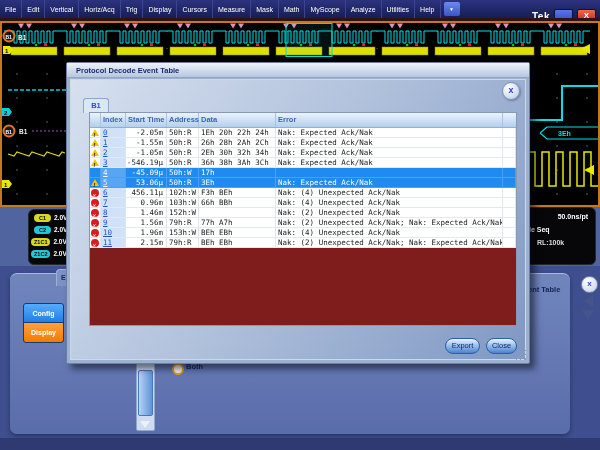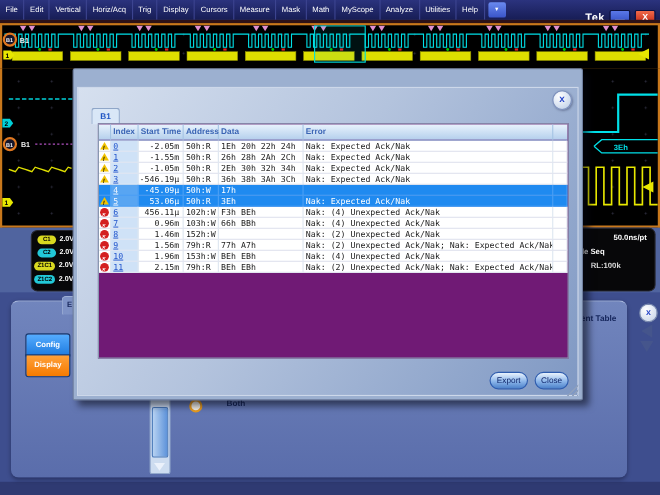--- a/index.html
+++ b/index.html
@@ -56,21 +56,21 @@
   .btn-display{top:48px;background:linear-gradient(#ffa13a,#f57a00);border-radius:0 0 3px 3px;}
   .buslist{position:absolute;left:61px;top:85px;width:62px;height:70px;background:#fff;border:1px solid #8fa6c8;}
   .buslist .li{height:13px;border-bottom:1px solid #bed3ea;font-size:7.5px;color:#222;padding-left:3px;line-height:13px;}
   .vscroll{position:absolute;left:126px;top:85px;width:17px;height:70px;background:#cddcf0;border:1px solid #93a9cc;border-radius:2px;}
   .vthumb{position:absolute;left:1px;top:10px;width:13px;height:44px;border-radius:2px;
     background:linear-gradient(90deg,#b7d2f2,#5e93da);border:1px solid #4878b8;}
   .varrow{position:absolute;left:3px;bottom:2px;width:0;height:0;border-left:5px solid transparent;
     border-right:5px solid transparent;border-top:7px solid #f0f5fd;opacity:.85;}
   .radio{position:absolute;left:162px;top:89px;width:8px;height:8px;border-radius:50%;
     border:2px solid #e89c20;background:#f6f2e8;}
-  .radio-lbl{position:absolute;left:176px;top:88px;font-size:7.5px;font-weight:bold;color:#17275c;margin-left:20px;}
+  .radio-lbl{position:absolute;left:176px;top:88px;font-size:7.5px;font-weight:bold;color:#17275c;}
   .panel-title-frag{position:absolute;left:518px;top:11px;font-size:7.5px;font-weight:bold;color:#14245a;}
   .rc-x{position:absolute;left:581px;top:10px;width:15px;height:15px;border-radius:50%;
     background:radial-gradient(circle at 35% 30%,#ffffff,#c2cfe6);border:1px solid #7c8cb0;
     color:#2745c8;font-size:8px;font-weight:bold;text-align:center;line-height:14px;}
   .rc-tri{position:absolute;width:0;height:0;}
   .tri-left{left:583px;top:29px;border-top:6px solid transparent;border-bottom:6px solid transparent;border-right:10px solid #45558c;}
   .tri-down{left:582px;top:44px;border-left:6px solid transparent;border-right:6px solid transparent;border-top:10px solid #45558c;}
 
   
   .dialog{position:absolute;left:66px;top:62px;width:462px;height:300px;background:#9cb0d0;
@@ -79,21 +79,21 @@
     background:linear-gradient(#eef3fa,#b5c7df);border-bottom:1px solid #93a5c2;
     font-size:7.5px;font-weight:bold;color:#1b2a66;line-height:15px;padding-left:9px;box-sizing:border-box;}
   .dlg-body{position:absolute;left:3px;top:16px;right:3px;bottom:3px;border:1px solid #cdd8ea;
     background:linear-gradient(125deg,#d6e0ef 0%,#b3c3dd 45%,#7f98c3 100%);}
   .dlg-x{position:absolute;right:9px;top:19px;width:16px;height:16px;border-radius:50%;
     background:radial-gradient(circle at 35% 30%,#ffffff,#b9cbe6);border:1px solid #7d90bc;
     color:#2745c8;font-size:9px;font-weight:bold;text-align:center;line-height:15px;box-shadow:1px 1px 2px rgba(0,0,40,.3);}
   .dlg-tab{position:absolute;left:16px;top:35px;width:24px;height:14px;background:#d9e7f7;
     border:1px solid #8fa6c8;border-bottom:none;border-radius:3px 3px 0 0;
     font-size:7.5px;font-weight:bold;color:#1f55c4;text-align:center;line-height:14px;}
-  .etable{position:absolute;left:22px;top:49px;width:426px;height:212px;background:#701a75;
+  .etable{position:absolute;left:22px;top:49px;width:426px;height:212px;background:#7f1d1d;
     border:1px solid #8898b0;overflow:hidden;}
   .thead{display:flex;height:14px;background:linear-gradient(#e9f3fd,#b4cfec);border-bottom:1px solid #8fb0d8;}
   .thead span{font-size:7.5px;font-weight:bold;color:#3a64b4;line-height:14px;border-right:1px solid #a5c4e4;box-sizing:border-box;padding-left:2px;}
   .trow{display:flex;height:10px;background:#fff;}
   .trow.sel{background:#1f8af0;}
   .trow span{font-family:"DejaVu Sans Mono",monospace;font-size:7.5px;line-height:10px;color:#222;
     border-right:1px solid #dde6f0;border-bottom:1px solid #e3e9f2;box-sizing:border-box;white-space:nowrap;overflow:hidden;}
   .trow.sel span{color:#fff;border-right-color:#4ba0f5;border-bottom-color:#4ba0f5;}
   .c-icon{width:11px;text-align:center;}
   .c-idx{width:25px;background:#cfe2f7;color:#2255cc !important;text-decoration:underline;padding-left:2px;}
@@ -282,20 +282,21 @@
       <div class="radio"></div>
       <div class="radio-lbl">Both</div>
       <div class="panel-title-frag">ent Table</div>
     </div>
     <div class="rc-x">x</div>
     <div class="rc-tri tri-left"></div>
     <div class="rc-tri tri-down"></div>
   </div>
 
   <div class="dialog">
+    <div class="dlg-title">Protocol Decode Event Table</div>
     <div class="dlg-body"></div>
     <div class="dlg-x">x</div>
     <div class="dlg-tab">B1</div>
     <div class="etable">
       <div class="thead">
         <span class="h-icon"></span>
         <span class="h-idx">Index</span>
         <span class="h-time">Start Time</span>
         <span class="h-addr">Address</span>
         <span class="h-data">Data</span>

